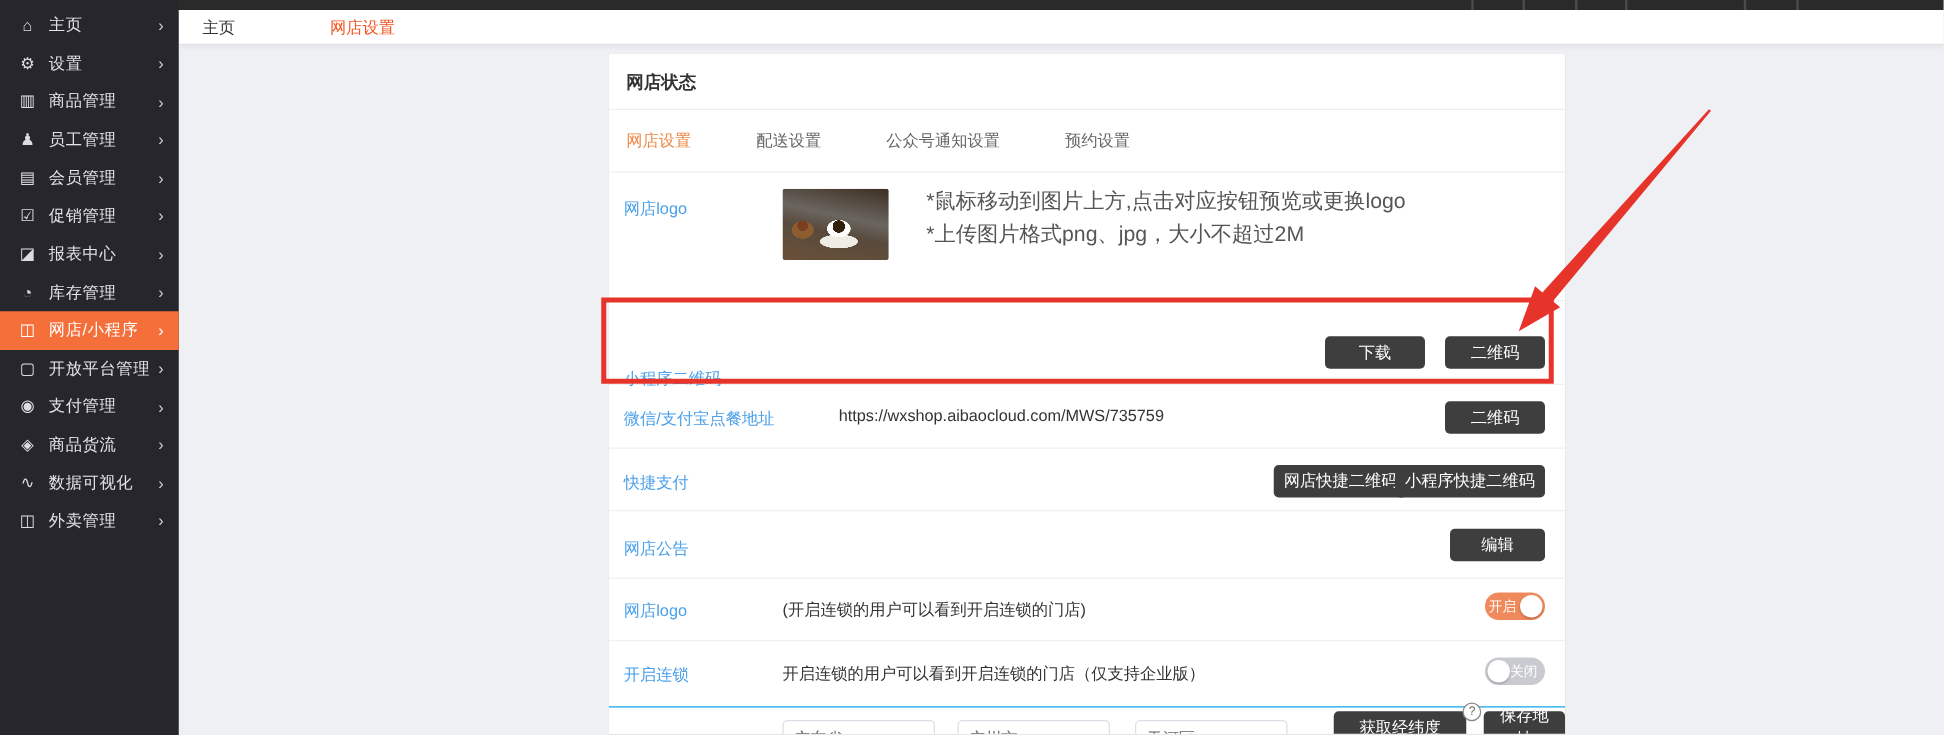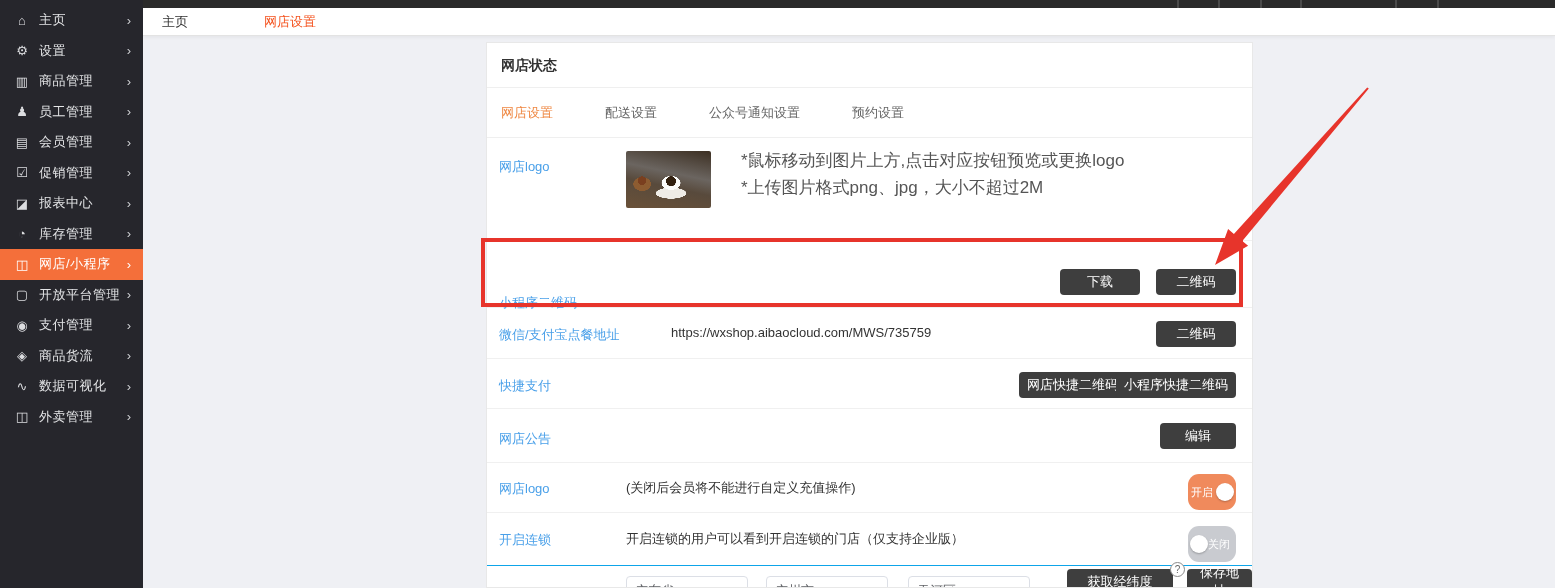--- a/index.html
+++ b/index.html
@@ -73,21 +73,21 @@
   .row-notice .btn-edit { right:16px; top:14px; width:76px; }
 
   .row-recharge { height:50px; }
   .row-recharge .r-label { top:17px; }
   .row-note { position:absolute; left:139px; top:16px; font-size:13px; color:#333; }
 
   .row-chain { height:53px; border-bottom:1px solid #0ea5e9; }
   .row-chain .r-label { top:18px; }
   .row-chain .row-note { top:17px; }
 
-  .toggle { position:absolute; right:16px; width:48px; height:36px; border-radius:11px; display:flex; align-items:center; cursor:pointer; }
+  .toggle { position:absolute; right:16px; width:48px; height:22px; border-radius:11px; display:flex; align-items:center; cursor:pointer; }
   .toggle .knob { width:18px; height:18px; border-radius:50%; background:#fff; box-shadow:0 1px 2px rgba(0,0,0,0.25); }
   .toggle .tg-lbl { color:#fff; font-size:11px; }
   .toggle.on { top:11px; background:#f08a5c; justify-content:flex-end; padding-right:2px; }
   .toggle.on .tg-lbl { margin-right:3px; }
   .toggle.off { top:13px; background:#c9cbd0; padding-left:2px; }
   .toggle.off .tg-lbl { margin-left:0; }
 
   .row-address { height:70px; border-bottom:none; }
   .select { position:absolute; top:10px; width:122px; height:30px; background:#fff; border:1px solid #dcdfe6; border-radius:4px; display:flex; align-items:center; padding:0 8px; font-size:13px; color:#606266; cursor:pointer; }
   .select .caret { margin-left:auto; color:#b8bcc4; font-size:11px; }
@@ -231,21 +231,21 @@
       <button class="btn-dark btn-miniqr">小程序快捷二维码</button>
     </div>
 
     <div class="row row-notice">
       <span class="r-label">网店公告</span>
       <button class="btn-dark btn-edit">编辑</button>
     </div>
 
     <div class="row row-recharge">
       <span class="r-label">网店logo</span>
-      <span class="row-note">(关闭后会员将不能进行自定义充值操作)</span>
+      <span class="row-note">(开启连锁的用户可以看到开启连锁的门店)</span>
       <div class="toggle on">
         <span class="tg-lbl">开启</span>
         <span class="knob"></span>
       </div>
     </div>
 
     <div class="row row-chain">
       <span class="r-label">开启连锁</span>
       <span class="row-note">开启连锁的用户可以看到开启连锁的门店（仅支持企业版）</span>
       <div class="toggle off">

